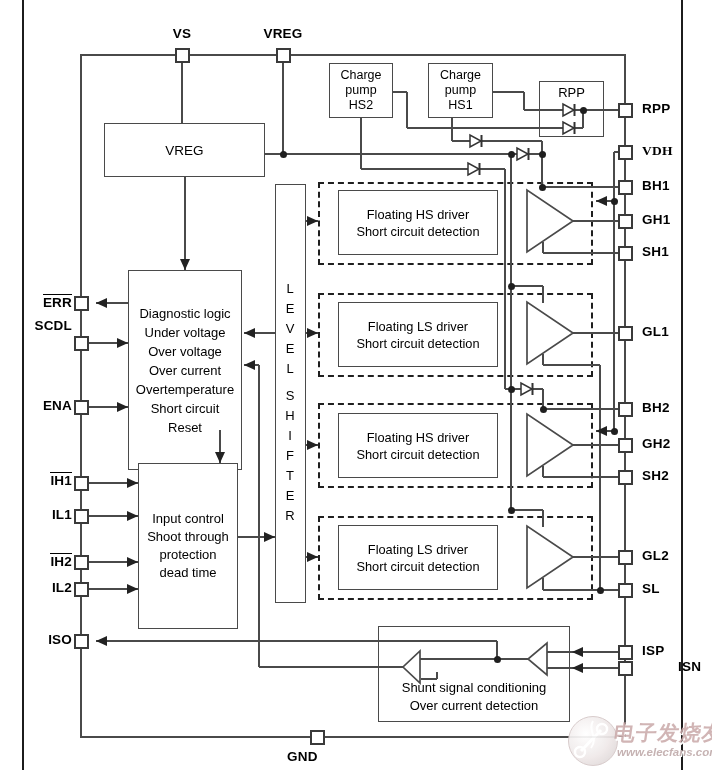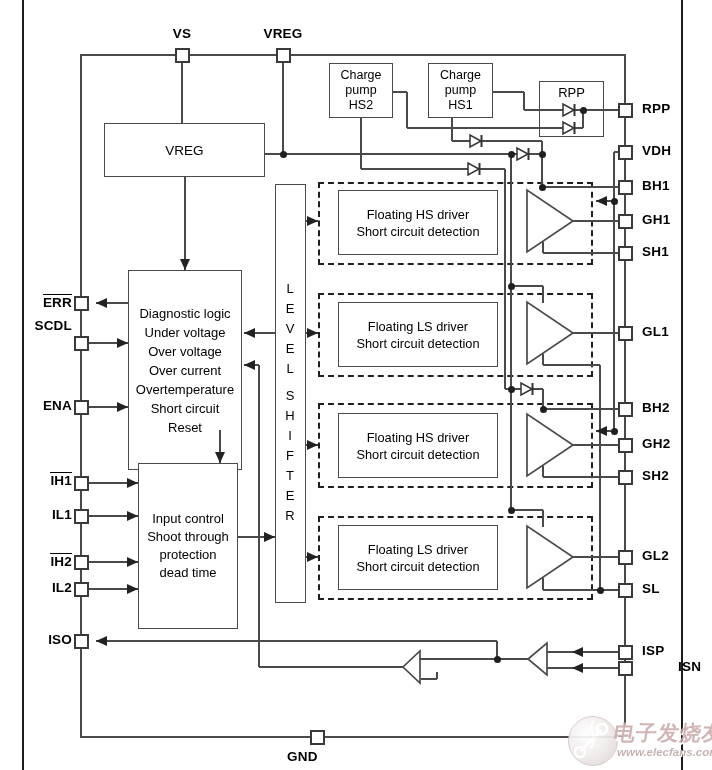--- a/index.html
+++ b/index.html
@@ -94,20 +94,24 @@
   </div>
   <div class="sbox drvtxt" style="left:338px;top:413px;width:160px;height:65px;">
     <span>Floating HS driver</span>
     <span>Short circuit detection</span>
   </div>
   <div class="sbox drvtxt" style="left:338px;top:525px;width:160px;height:65px;">
     <span>Floating LS driver</span>
     <span>Short circuit detection</span>
   </div>
 
+  <div class="sbox" style="left:378px;top:626px;width:192px;height:96px;justify-content:flex-end;padding-bottom:6px;">
+    <span class="btxt" style="line-height:18px">Shunt signal conditioning</span>
+    <span class="btxt" style="line-height:18px">Over current detection</span>
+  </div>
 
   <span class="lsl" style="left:282px;top:281px">L</span>
   <span class="lsl" style="left:282px;top:301px">E</span>
   <span class="lsl" style="left:282px;top:321px">V</span>
   <span class="lsl" style="left:282px;top:341px">E</span>
   <span class="lsl" style="left:282px;top:361px">L</span>
   <span class="lsl" style="left:282px;top:388px">S</span>
   <span class="lsl" style="left:282px;top:408px">H</span>
   <span class="lsl" style="left:282px;top:428px">I</span>
   <span class="lsl" style="left:282px;top:448px">F</span>
@@ -286,21 +290,21 @@
     <div class="plabel" style="right: 640px; top: 507px;">IL1</div>
     <div class="pin" style="left: 73.5px; top: 554.5px;"></div>
     <div class="plabel" style="right: 640px; top: 553px;"><span class="ov">IH2</span></div>
     <div class="pin" style="left: 73.5px; top: 581.5px;"></div>
     <div class="plabel" style="right: 640px; top: 580px;">IL2</div>
     <div class="pin" style="left: 73.5px; top: 633.5px;"></div>
     <div class="plabel" style="right: 640px; top: 632px;">ISO</div>
     <div class="pin" style="left: 617.5px; top: 102.5px;"></div>
     <div class="plabel" style="left: 642px; top: 101px;">RPP</div>
     <div class="pin" style="left: 617.5px; top: 144.5px;"></div>
-    <div class="plabel" style="left: 642px; top: 143px;">VDH</div>
+    <div class="plabel" style="left: 642px; top: 143px; font-family: Liberation Serif, serif;">VDH</div>
     <div class="pin" style="left: 617.5px; top: 179.5px;"></div>
     <div class="plabel" style="left: 642px; top: 178px;">BH1</div>
     <div class="pin" style="left: 617.5px; top: 213.5px;"></div>
     <div class="plabel" style="left: 642px; top: 212px;">GH1</div>
     <div class="pin" style="left: 617.5px; top: 245.5px;"></div>
     <div class="plabel" style="left: 642px; top: 244px;">SH1</div>
     <div class="pin" style="left: 617.5px; top: 325.5px;"></div>
     <div class="plabel" style="left: 642px; top: 324px;">GL1</div>
     <div class="pin" style="left: 617.5px; top: 401.5px;"></div>
     <div class="plabel" style="left: 642px; top: 400px;">BH2</div>

